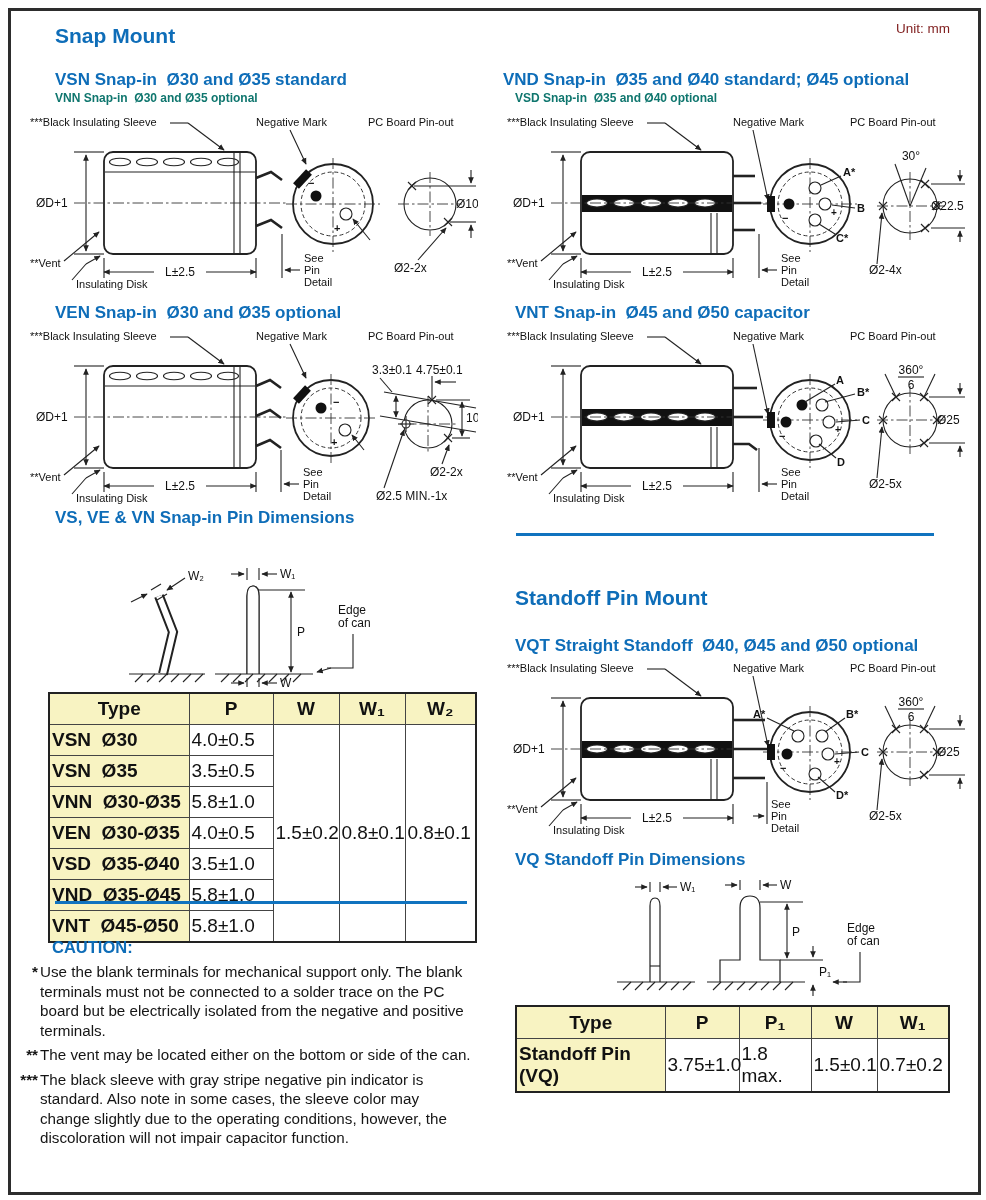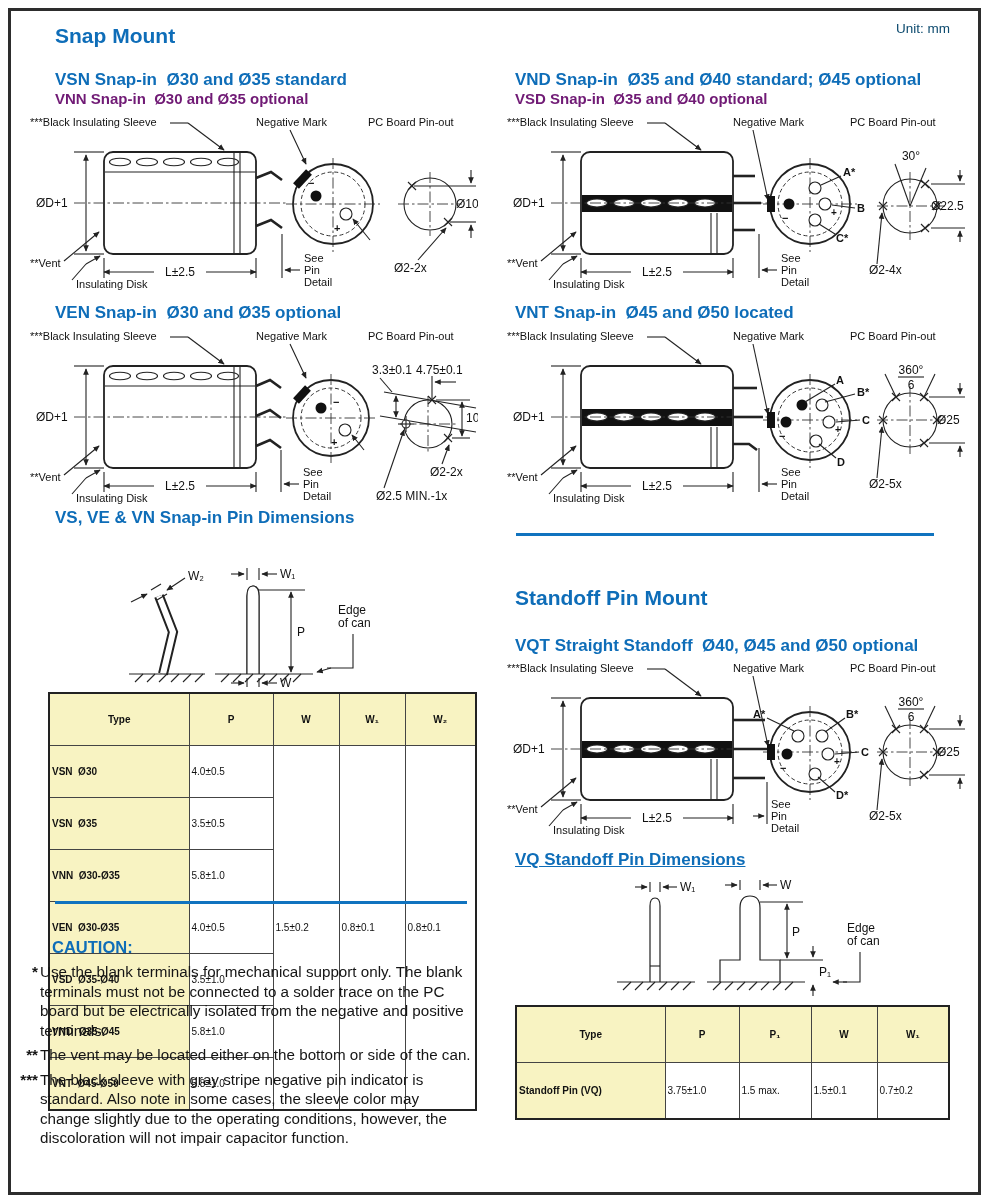--- a/index.html
+++ b/index.html
@@ -3,37 +3,37 @@
 <meta charset="utf-8">
 <style>
   html,body{margin:0;padding:0;background:#fff;}
   .page{position:relative;width:986px;height:1200px;background:#fff;
         font-family:"Liberation Sans","DejaVu Sans",sans-serif;color:#111;overflow:hidden;}
   .frame{position:absolute;left:8px;top:8px;width:967px;height:1181px;border:3px solid #2d2d2d;}
   .abs{position:absolute;}
   .hd{white-space:pre-wrap;}
   .h1{font-size:21px;font-weight:bold;color:#0e6db8;}
   .h2{font-size:17px;font-weight:bold;color:#0e6db8;line-height:19px;}
-  .h2b{font-size:15px;font-weight:bold;color:#701a75;line-height:19px;}
-  .unit{font-size:13.5px;color:#0c4a6e;}
+  .h2b{font-size:12px;font-weight:bold;color:#0f766e;line-height:19px;}
+  .unit{font-size:13.5px;color:#7f1d1d;}
   .rule{height:3px;background:#1073bf;}
   
   svg text{font-family:"Liberation Sans","DejaVu Sans",sans-serif;font-size:11px;fill:#111;}
   svg .s10{font-size:10px;} svg .s12{font-size:12px;} svg .b{font-weight:bold;}
   .of{stroke:#222;stroke-width:1.8;fill:#fff;}
   .t{stroke:#222;stroke-width:1.1;fill:none;}
   .tf{stroke:#222;stroke-width:1.1;fill:#fff;}
   .cl{stroke:#333;stroke-width:.9;stroke-dasharray:11 3 2.5 3;fill:none;}
   .dsh{stroke:#333;stroke-width:1;stroke-dasharray:4 2.6;fill:none;}
   .ld{stroke:#222;stroke-width:2.6;fill:none;}
   .blk{fill:#111;}
   
   table.dt{border-collapse:collapse;table-layout:fixed;}
   table.dt td,table.dt th{border:1.4px solid #444;vertical-align:middle;
-       font-size:10px;padding:16px 2px;background:#fff;}
+       font-size:19px;padding:4px 2px;background:#fff;}
   table.dt th,table.dt td.ty{background:#f8f3c2;font-weight:bold;white-space:pre-wrap;}
   table.dt{border:2.2px solid #222;}
   .snapT td,.snapT th{height:19px;}
   .vqT td,.vqT th{height:23px;font-size:14px;}
   
   .caution-title{font-size:16.5px;font-weight:bold;color:#0e6db8;}
   .note{display:flex;font-size:15.2px;line-height:19.5px;color:#151515;margin-bottom:5px;}
   .note .mark{flex:none;width:32px;text-align:right;padding-right:2px;font-weight:bold;}
   .note .txt{flex:1;}
 </style>
@@ -41,24 +41,24 @@
 <body>
 
 <div class="page">
   <div class="frame"></div>
 
   <div class="abs h1 hd" style="left:55px;top:24px;">Snap Mount</div>
   <div class="abs unit" style="left:850px;top:21px;width:100px;text-align:right;">Unit: mm</div>
 
   <div class="abs h2 hd" style="left:55px;top:70px;">VSN Snap-in  Ø30 and Ø35 standard</div>
   <div class="abs h2b hd" style="left:55px;top:89px;">VNN Snap-in  Ø30 and Ø35 optional</div>
-  <div class="abs h2 hd" style="left:515px;top:70px;">VND Snap-in  Ø35 and Ø40 standard; Ø45 optional</div>
+  <div class="abs h2 hd" style="left:503px;top:70px;">VND Snap-in  Ø35 and Ø40 standard; Ø45 optional</div>
   <div class="abs h2b hd" style="left:515px;top:89px;">VSD Snap-in  Ø35 and Ø40 optional</div>
   <div class="abs h2 hd" style="left:55px;top:303px;">VEN Snap-in  Ø30 and Ø35 optional</div>
-  <div class="abs h2 hd" style="left:515px;top:303px;">VNT Snap-in  Ø45 and Ø50 located</div>
+  <div class="abs h2 hd" style="left:515px;top:303px;">VNT Snap-in  Ø45 and Ø50 capacitor</div>
 
   <svg class="abs" style="left:28px;top:112px;" width="450" height="180" viewBox="0 0 450 180">
     <defs>
       <marker id="arr" viewBox="0 0 10 10" refX="8" refY="5" markerWidth="6.5" markerHeight="6.5" orient="auto-start-reverse">
         <path d="M0 1L9 5L0 9z" fill="#222"></path>
         </marker>
     </defs>
     <text x="2" y="14">***Black Insulating Sleeve</text>
     <line class="t" x1="142" y1="11" x2="160" y2="11"></line>
       <line class="t" x1="160" y1="11" x2="196" y2="38" marker-end="url(#arr)"></line>
@@ -602,21 +602,21 @@
       <line class="t" x1="424" y1="71" x2="460" y2="71"></line>
         <line class="t" x1="424" y1="117" x2="460" y2="117"></line>
       <line class="t" x1="455" y1="57" x2="455" y2="68" marker-end="url(#arr)"></line>
       <line class="t" x1="455" y1="131" x2="455" y2="120" marker-end="url(#arr)"></line>
       <text x="432" y="98" class="s12">Ø25</text>
       <line class="t" x1="372" y1="152" x2="377" y2="101" marker-end="url(#arr)"></line>
       <text x="364" y="162" class="s12">Ø2-5x</text>
     </g>
   </svg>
 
-  <div class="abs h2 hd" style="left:515px;top:850px;text-decoration:underline;">VQ Standoff Pin Dimensions</div>
+  <div class="abs h2 hd" style="left:515px;top:850px;">VQ Standoff Pin Dimensions</div>
   <svg class="abs" style="left:555px;top:874px;" width="360" height="126" viewBox="0 0 360 126">
     <path d="M95 108 V32 Q95 24 100 24 Q105 24 105 32 V108" stroke="#222" stroke-width="1.2" fill="#fff"></path>
     <line class="t" x1="95" y1="92" x2="105" y2="92"></line>
     <line class="t" x1="95" y1="18" x2="95" y2="8"></line>
       <line class="t" x1="105" y1="18" x2="105" y2="8"></line>
     <line class="t" x1="80" y1="13" x2="92" y2="13" marker-end="url(#arr)"></line>
     <line class="t" x1="122" y1="13" x2="108" y2="13" marker-end="url(#arr)"></line>
     <text x="125" y="17" class="s12">W₁</text>
     <path d="M165 108 V86 H185 V34 Q185 22 195 22 Q205 22 205 34 V86 H225 V108" stroke="#222" stroke-width="1.2" fill="#fff"></path>
     <line class="t" x1="185" y1="16" x2="185" y2="6"></line>
@@ -666,19 +666,19 @@
         <tr>
       <th>Type</th>
       <th>P</th>
       <th>P₁</th>
       <th>W</th>
       <th>W₁</th>
     </tr>
     <tr>
       <td class="ty">Standoff Pin (VQ)</td>
       <td>3.75±1.0</td>
-      <td>1.5 max.</td>
+      <td>1.8 max.</td>
       <td>1.5±0.1</td>
       <td>0.7±0.2</td>
     </tr>
   </tbody>
     </table>
 </div>
 
 </body></html>

